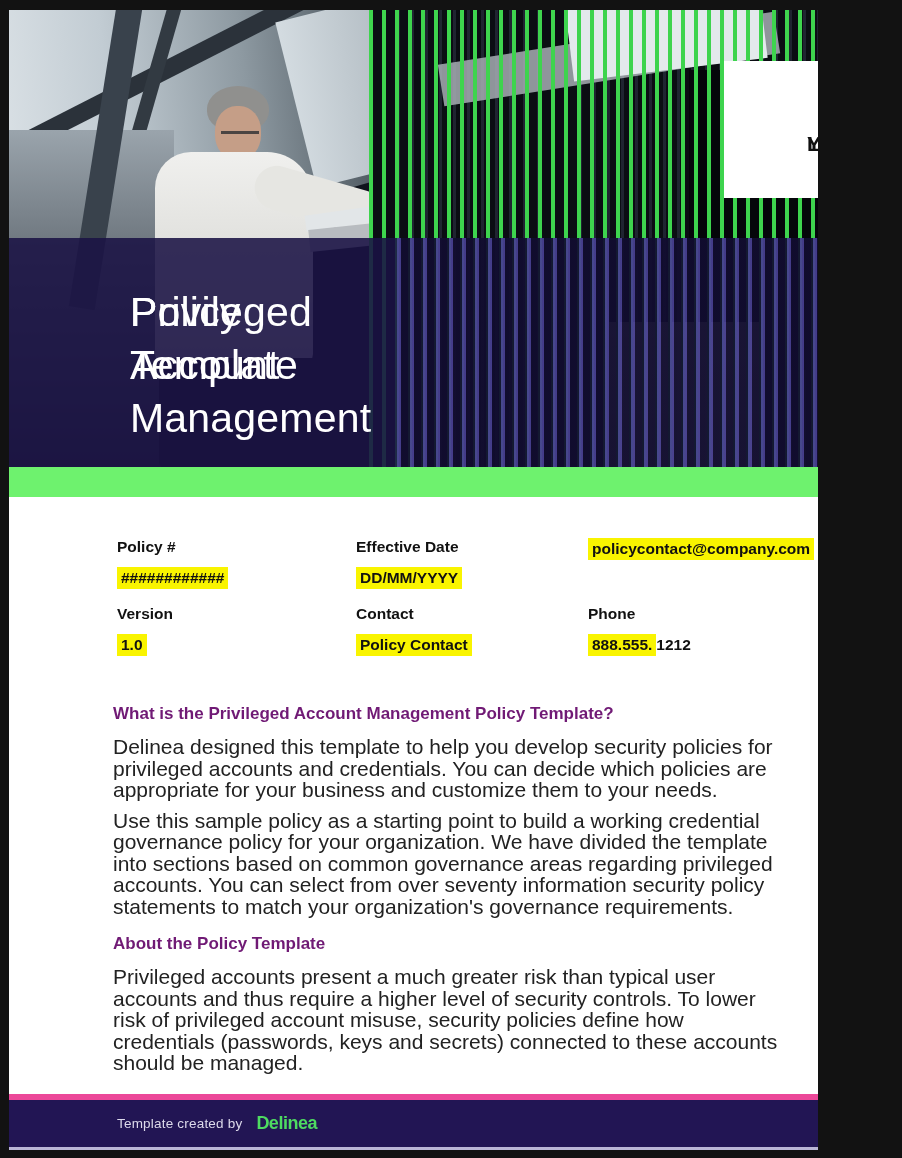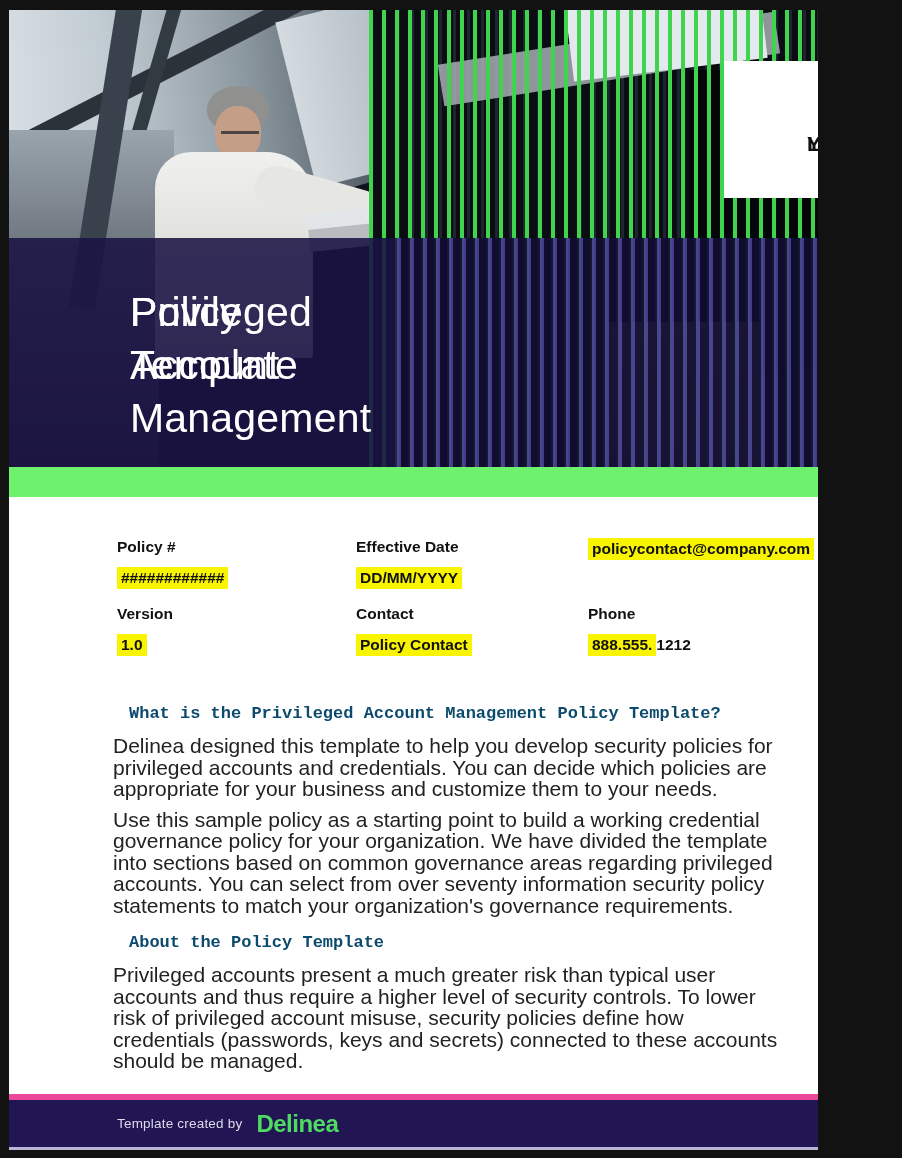--- a/index.html
+++ b/index.html
@@ -49,30 +49,30 @@
 
   
   .info-grid { display:grid; grid-template-columns:223px 216px 1fr; row-gap:9px;
     padding:41px 20px 0 108px;gap:16px; }
   .cell .label { font-weight:bold; font-size:15.5px; color:#111; margin-bottom:11px; }
   .cell .value { font-weight:bold; font-size:15.5px; color:#111; line-height:22px; }
   .hl { background:#F9F400; padding:2px 4px 3px; }
 
   
   .content { padding:48px 100px 0 104px; }
-  .content h2 { font-size:17px; font-weight:bold; color:#0c4a6e; margin:0 16px 12px;font-family:Liberation Mono, monospace; }
+  .content h2 { font-size:17px; font-weight:bold; color:#701a75; margin:0 0 12px; }
   .content h2.second { margin-top:17px; }
   .content p { font-size:21px; line-height:21.5px; color:#222222; margin:0 0 9px; }
 
   
   .footer { position:absolute; left:0; bottom:0; width:881px; height:56px; background:#221554;
     border-top:6px solid #ec4899; border-bottom:3px solid #BAB5D6;
     display:flex; align-items:center; padding-left:108px; }
   .footer-prefix { font-size:13.5px; color:#DDDAEB; letter-spacing:.2px; }
-  .brand { font-size:24px; font-weight:bold; color:#4EDB61; letter-spacing:-0.5px; margin-left:14px; }
+  .brand { font-size:18px; font-weight:bold; color:#4EDB61; letter-spacing:-0.5px; margin-left:14px; }
 </style>
 </head>
 <body>
 
 <div class="stage">
   <div class="page">
 
     <div class="hero">
       <div class="skylight"></div>
       <div class="skylight-frame1"></div>

